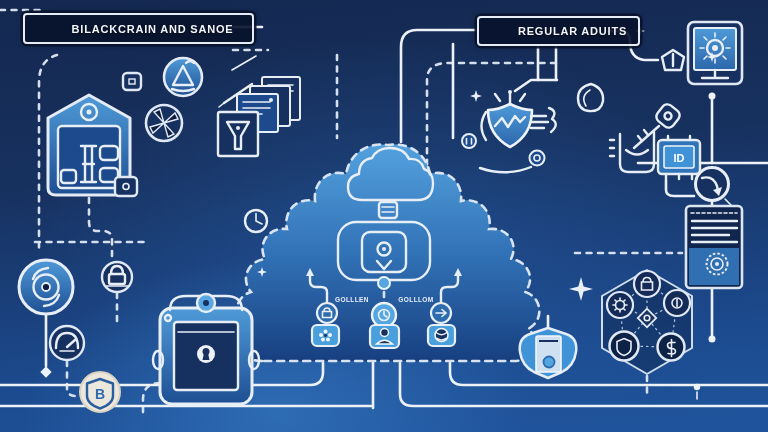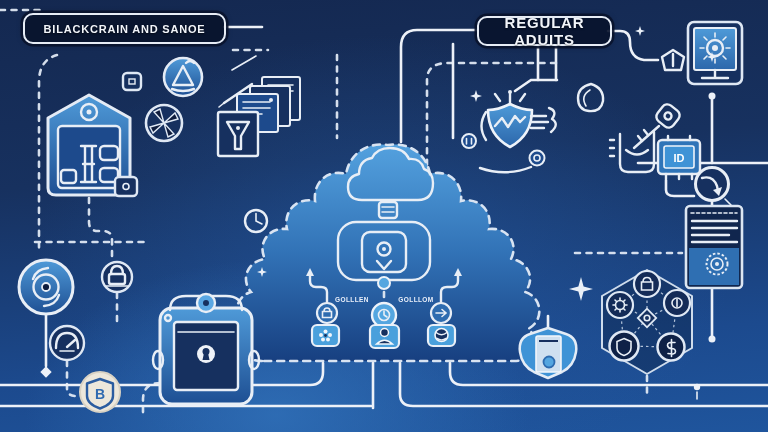--- a/index.html
+++ b/index.html
@@ -6,27 +6,28 @@
   .canvas{
     position:relative;width:768px;height:432px;overflow:hidden;
     font-family:"Liberation Sans",sans-serif;
     background:
       radial-gradient(ellipse 420px 260px at 36% 96%, rgba(48,112,184,.85) 0%, rgba(48,112,184,0) 60%),
       radial-gradient(ellipse 500px 320px at 50% 60%, rgba(40,96,170,.45) 0%, rgba(40,96,170,0) 70%),
       linear-gradient(175deg,#142850 0%,#17315f 38%,#1c4a8e 78%,#1f559d 100%);
   }
   .label-box{
     position:absolute;display:flex;align-items:center;justify-content:center;
-    background:rgba(9,19,44,.92);border:2px solid #e6ecf5;border-radius:10px;
+    background:rgba(9,19,44,.92);border:2px solid #e6ecf5;border-radius:4px;
     box-shadow:0 0 0 2.5px rgba(9,19,44,.9),0 0 6px rgba(0,0,0,.35);
     color:#f2f5fa;font-weight:bold;letter-spacing:.8px;text-align:center;
     text-shadow:0 1px 2px rgba(0,0,0,.6);
+    padding-left:28px;
   }
   .label-box.left{left:23px;top:13px;width:199px;height:27px;font-size:11px;}
-  .label-box.right{left:477px;top:16px;width:131px;height:26px;font-size:15px;}
+  .label-box.right{left:477px;top:16px;width:131px;height:26px;font-size:11px;}
   svg{position:absolute;left:0;top:0;}
   .solid{fill:none;stroke:#edf1f8;stroke-width:2.6;stroke-linecap:round;}
   .dash{fill:none;stroke:#dfe8f3;stroke-width:2.6;stroke-linecap:round;stroke-dasharray:5 6.5;opacity:.95;}
   .thin{fill:none;stroke:#e8eef6;stroke-width:1.6;stroke-linecap:round;}
   .ic{fill:none;stroke:#e8eef6;stroke-width:2.4;stroke-linecap:round;stroke-linejoin:round;}
   .spark{fill:#eaf0f8;}
   text{font-family:"Liberation Sans",sans-serif;}
   .cloud-label{font-size:6.5px;font-weight:bold;fill:#e9effa;letter-spacing:.4px;}
 </style>
 </head>

